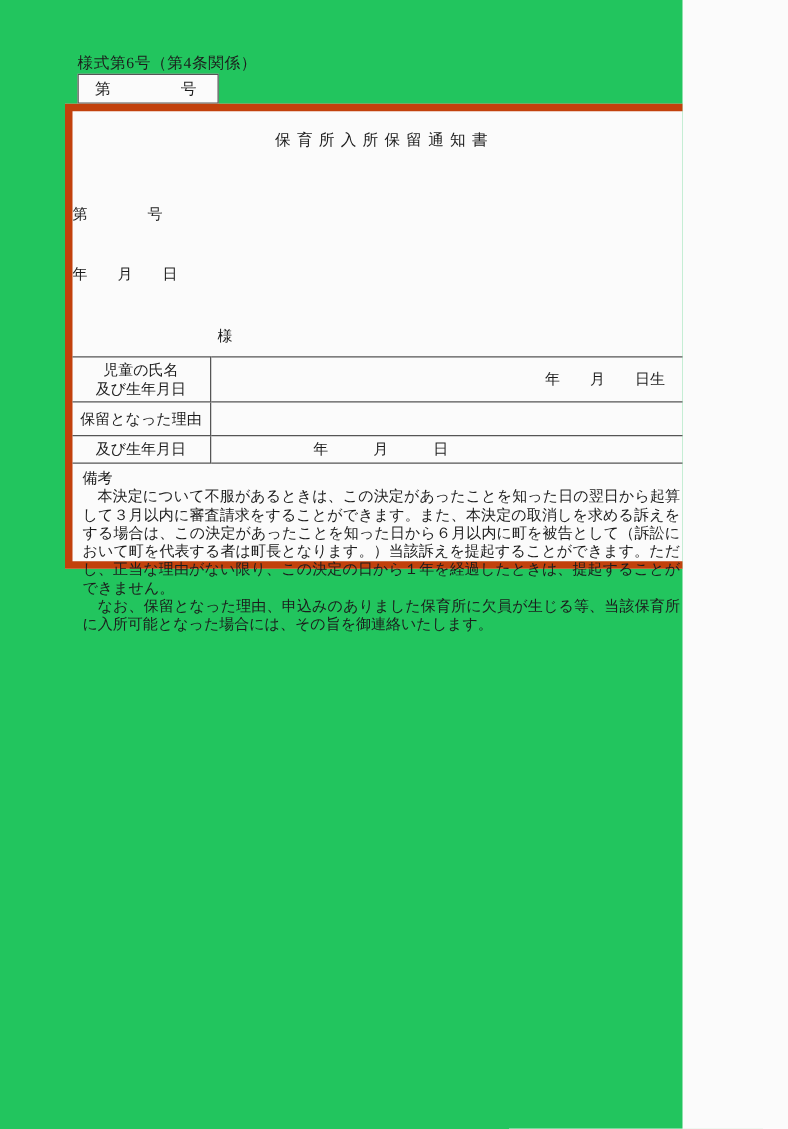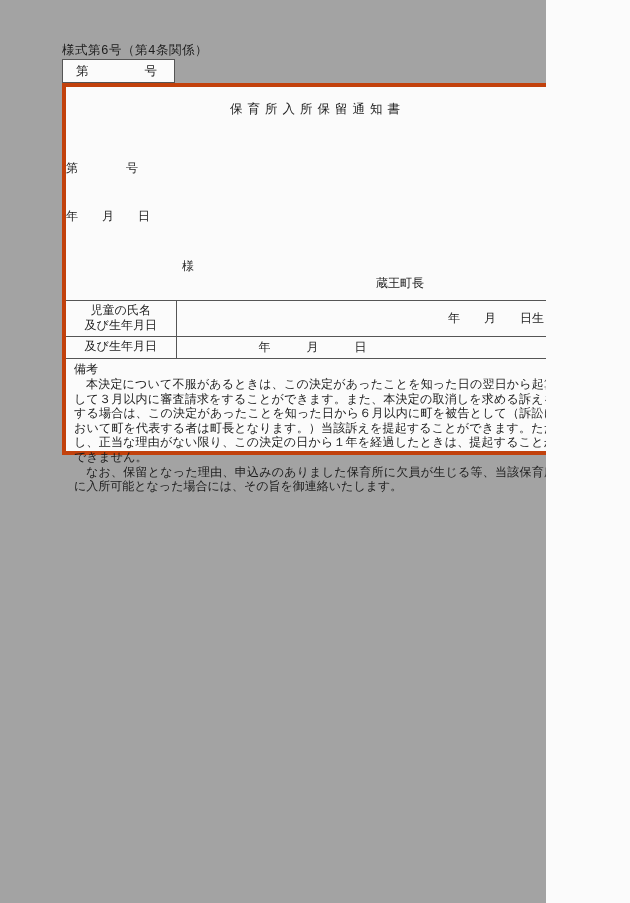--- a/index.html
+++ b/index.html
@@ -5,23 +5,22 @@
   * { margin: 0; padding: 0; box-sizing: border-box; }
   html, body {
     width: 630px; height: 903px;
     background: #fbfbfb;
     font-family: "Liberation Serif", "DejaVu Serif", serif;
     color: #1c1c1c;
   }
   .page {
     position: relative;
     width: 546px; height: 903px;
-    background: #a3a3a3;
+    background: #22c55e;
     overflow: hidden;
-    font-family: Liberation Mono, monospace;
   }
   .form-code {
     position: absolute;
     left: 62px; top: 42px;
     font-size: 12.5px;
     letter-spacing: 0.5px;
     white-space: pre;
   }
   .number-box {
     position: absolute;
@@ -30,23 +29,23 @@
     border: 1px solid #555;
     display: flex;
     align-items: center;
     justify-content: space-between;
     padding: 0 17px 0 13px;
     font-size: 12.5px;
     background: #fbfbfb;
   }
   .main-box {
     position: absolute;
-    left: 62px; top: 83px;
+    left: 52px; top: 83px;
     width: 506px; height: 372px;
-    border: 4px solid #c2410c;
+    border: 6px solid #c2410c;
     background: #fbfbfb;
     font-size: 12px;
   }
   .title {
     margin-top: 16px;
     text-align: center;
     font-size: 12.5px;
     letter-spacing: 5px;
     padding-left: 5px;
     line-height: 15px;
@@ -126,31 +125,34 @@
 
     <div class="title">保育所入所保留通知書</div>
 
     <div class="ref-block">
       <div>第　　　　号</div>
       <div>年　　月　　日</div>
     </div>
 
     <div class="addressee">様</div>
 
-    <div class="issuer">蔵王町長</div>
 
 
     <table class="form-table">
       <tbody>
           <tr class="row-child">
         <th>
           <div>児童の氏名</div>
           <div>及び生年月日</div>
         </th>
         <td class="cell-right">年　　月　　日生</td>
+      </tr>
+      <tr class="row-reason">
+        <th>保留となった理由</th>
+        <td></td>
       </tr>
       <tr class="row-period">
         <th>及び生年月日</th>
         <td class="cell-indent">年　　　月　　　日</td>
       </tr>
     </tbody>
       </table>
 
     <div class="remarks">
       <div class="remarks-heading">備考</div>

